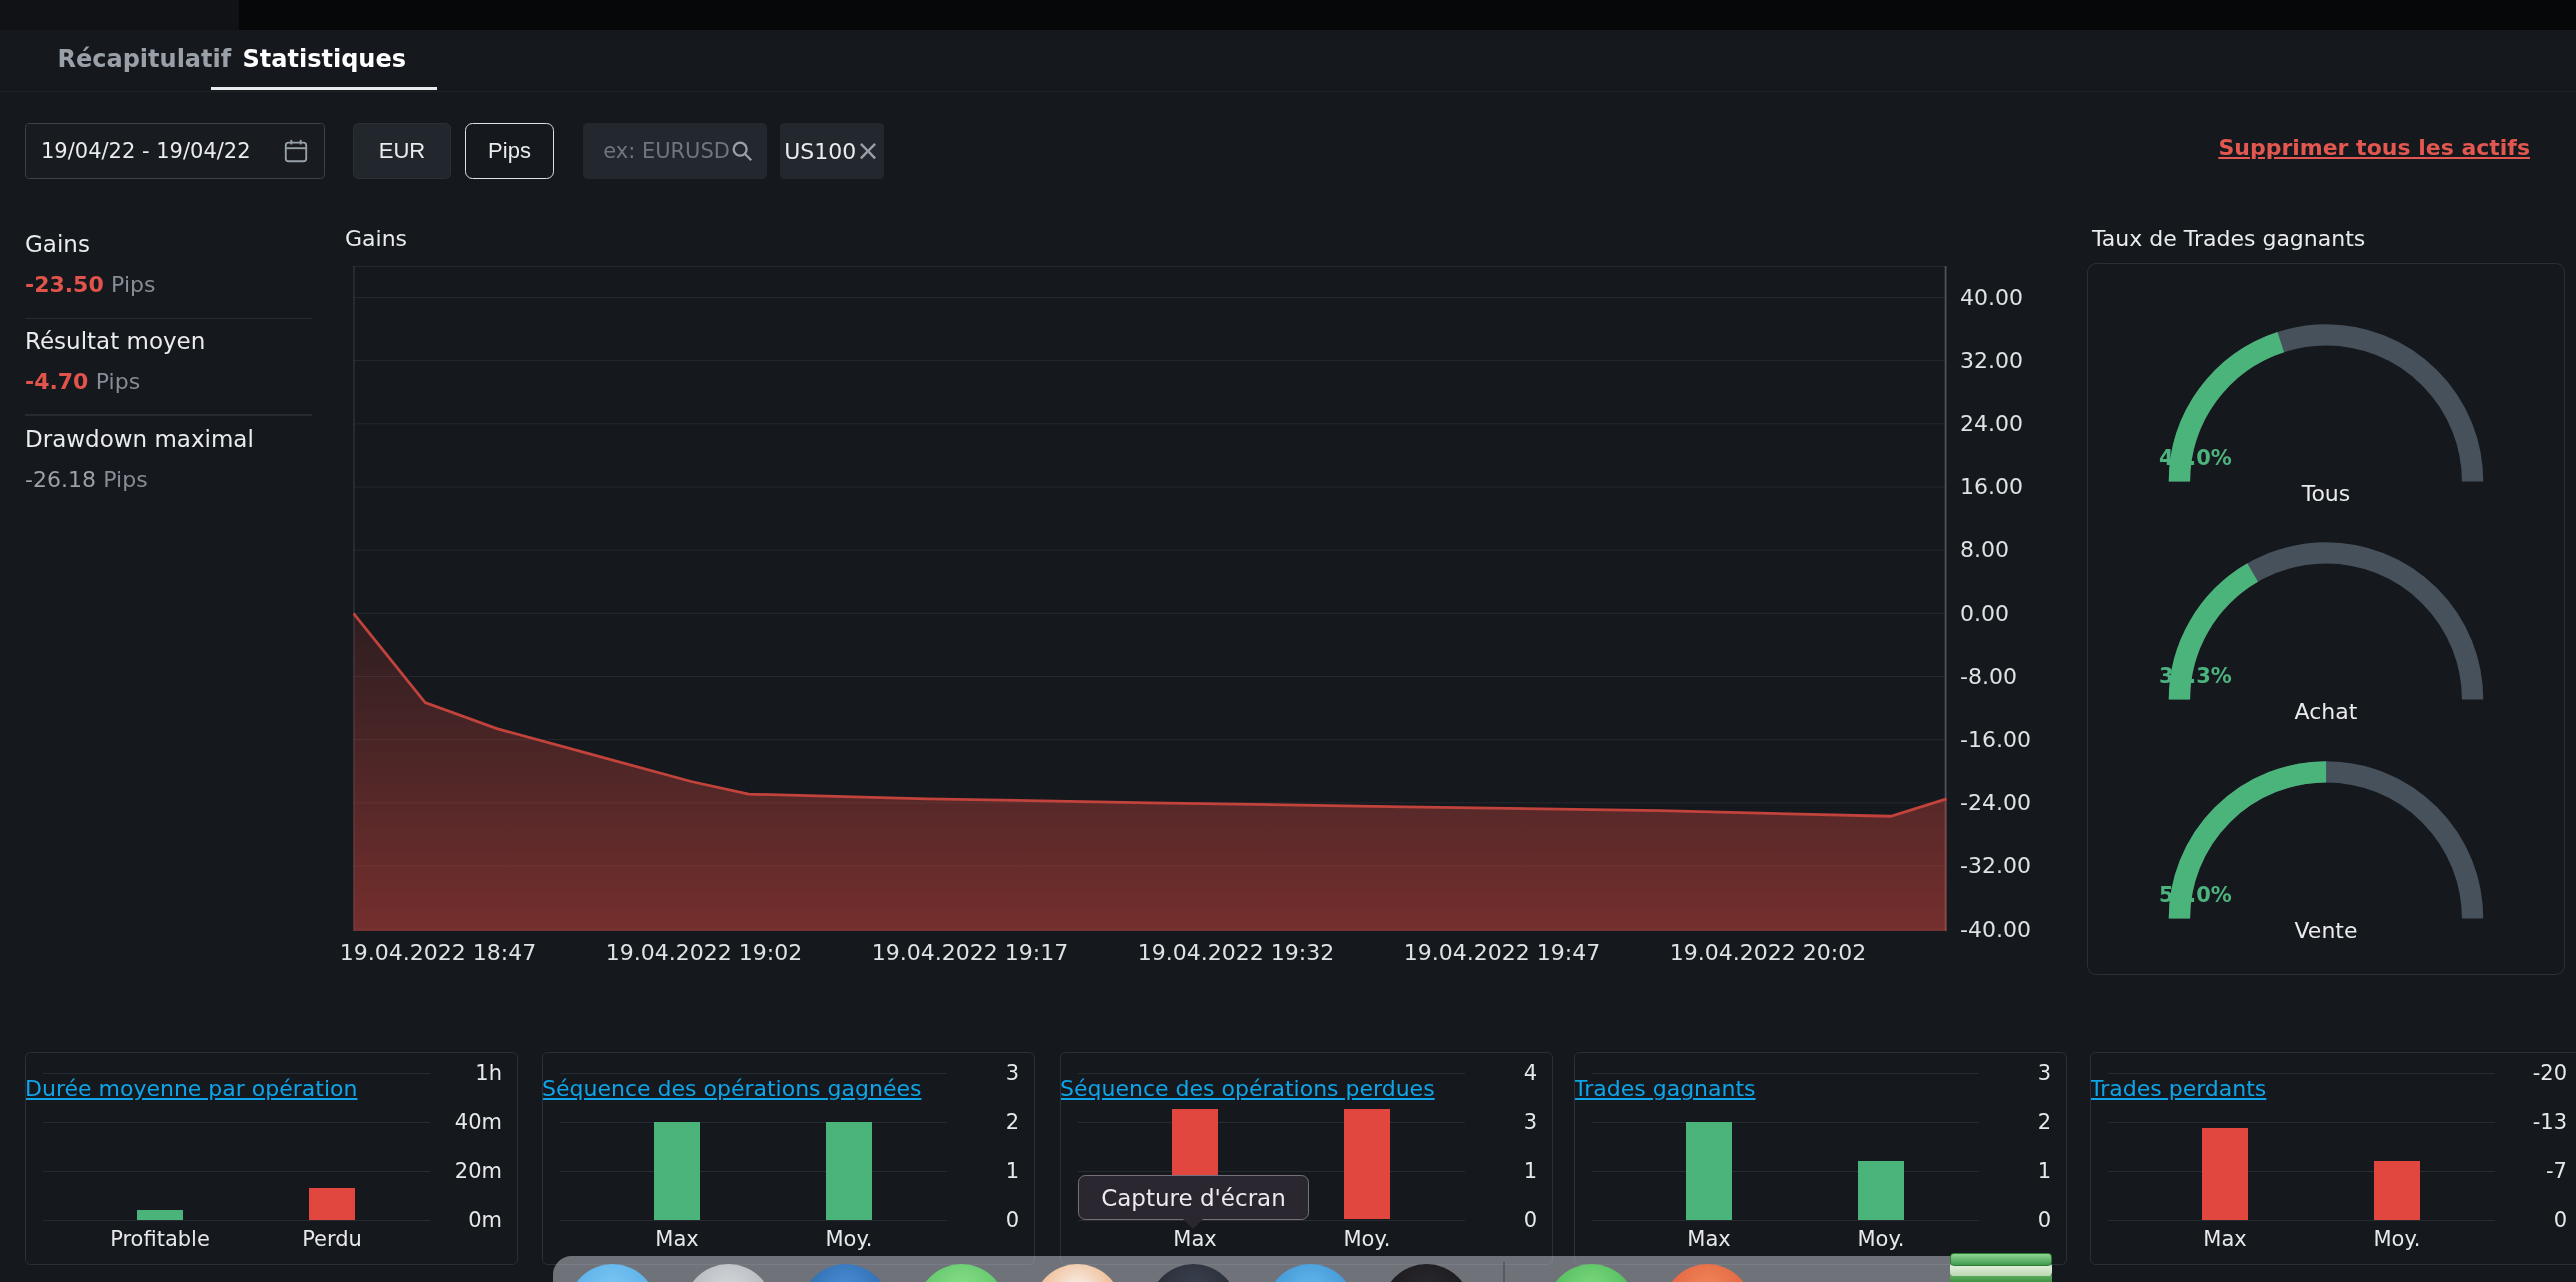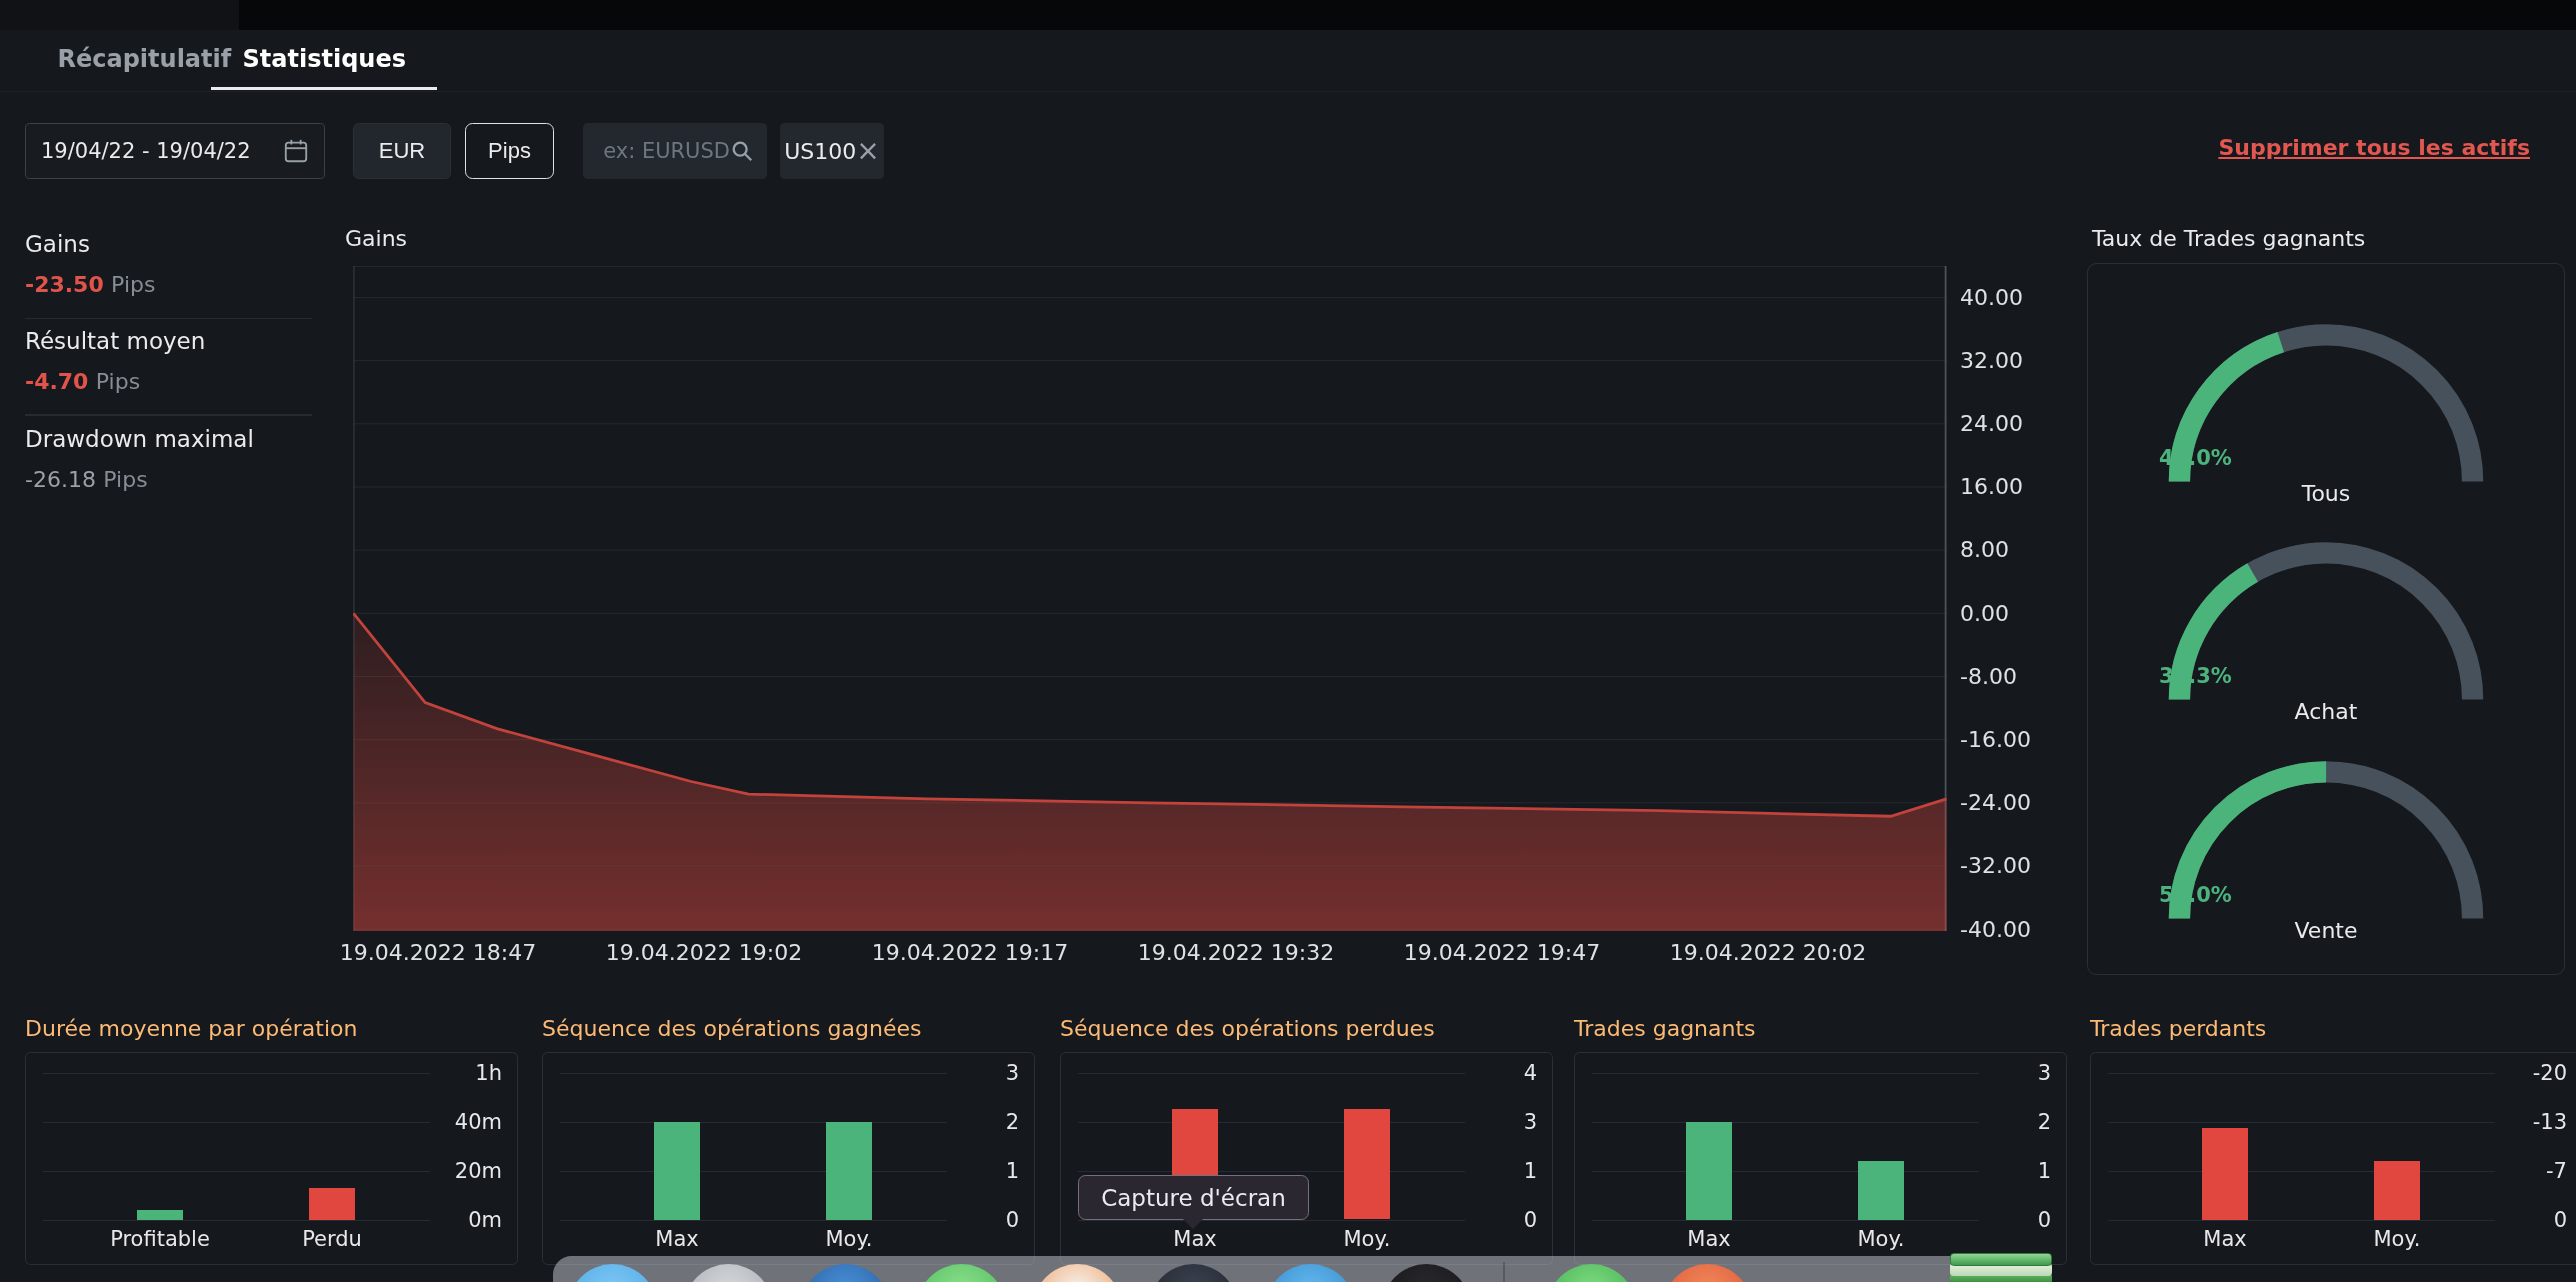--- a/index.html
+++ b/index.html
@@ -52,21 +52,21 @@
   .xtick{position:absolute;top:0;transform:translateX(-50%);font-size:22px;color:#dfe2e5;white-space:nowrap;}
   
   .gauge-panel{position:absolute;left:2087px;top:263px;width:478px;height:712px;box-sizing:border-box;
     border:0.9px solid #2b3038;border-radius:9.3px;display:flex;flex-direction:column;align-items:center;
     padding-top:43px;gap:7.4px;}
   .gauge-block{position:relative;width:334px;height:211px;}
   .gauge-svg{position:absolute;left:0;top:0;}
   .gauge-pct{position:absolute;left:0;top:139px;width:100%;font-size:21px;font-weight:bold;color:#4db37e;}
   .gauge-label{position:absolute;left:0;top:174px;width:100%;text-align:center;font-size:22px;color:#e9ebec;}
   
-  .mini-title{position:absolute;top:1016px;font-size:22px;color:#fdba74;white-space:nowrap;}
+  .mini-title{position:absolute;top:1076px;font-size:22px;color:#0ea5e9;white-space:nowrap;text-decoration:underline;}
   .t1{left:25px}.t2{left:542px}.t3{left:1060px}.t4{left:1574px}.t5{left:2090px}
   .mini-panel{position:absolute;top:1052px;width:493px;height:213px;box-sizing:border-box;
     border:0.9px solid #2b3038;border-radius:5.6px;}
   .p1{left:25px}.p2{left:542px}.p3{left:1060px}.p4{left:1574px}.p5{left:2090px}
   .mini-grid{position:absolute;left:16.7px;right:87px;height:0.9px;background:#262b31;}
   .mini-tick{position:absolute;right:15px;width:74px;text-align:right;font-size:21px;line-height:26px;color:#e6e8ea;}
   .mini-bar{position:absolute;width:46px;}
   .mini-cat{position:absolute;top:174px;width:148px;text-align:center;font-size:21px;color:#e6e8ea;}
   
   .tooltip{position:absolute;left:1078px;top:1175px;width:229px;height:43px;z-index:50;

